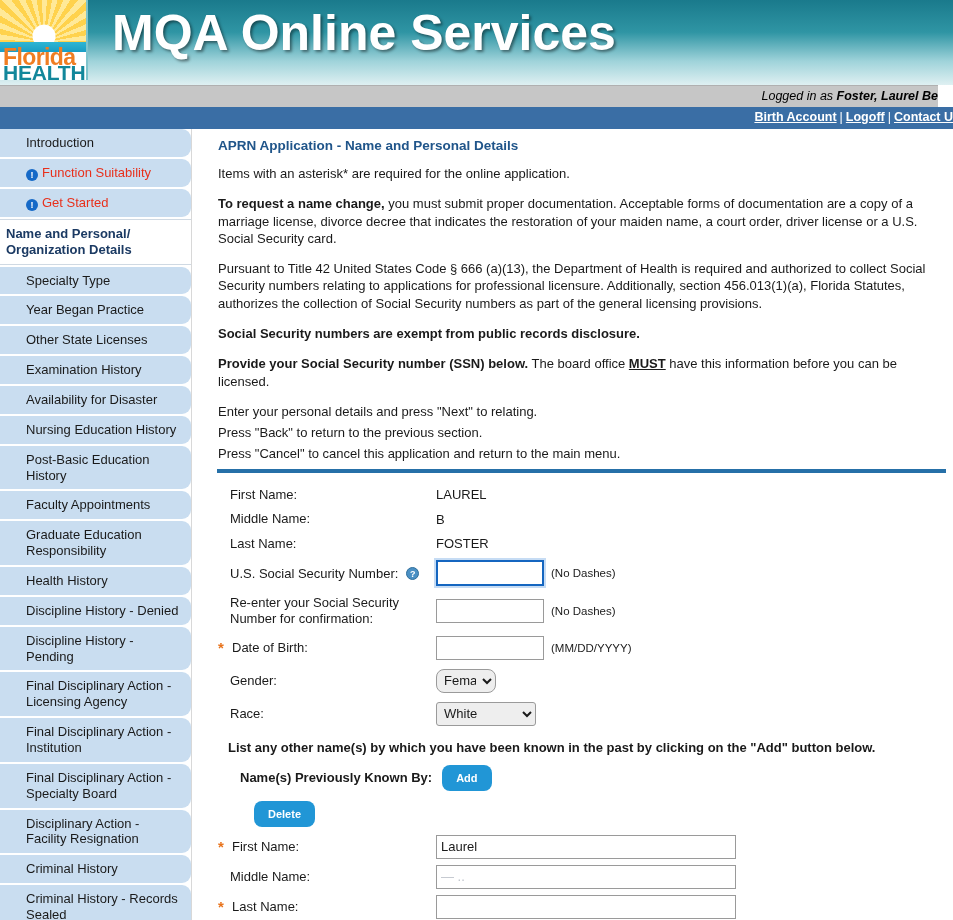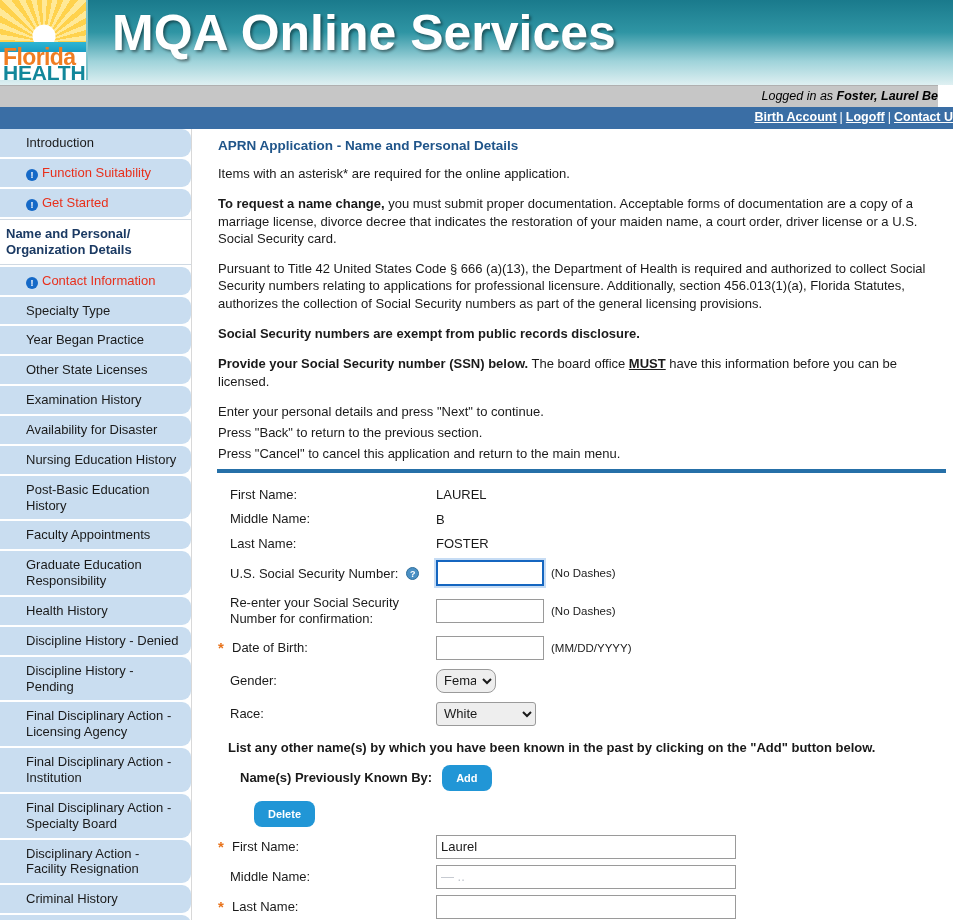--- a/index.html
+++ b/index.html
@@ -275,21 +275,20 @@
   </div>
 </div>
 
 <div id="layout">
 
   <div id="sidebar">
     <div class="nav-item"><span class="lbl">Introduction</span></div>
     <div class="nav-item red"><span class="info-icon">!</span><span class="lbl">Function Suitability</span></div>
     <div class="nav-item red"><span class="info-icon">!</span><span class="lbl">Get Started</span></div>
     <div class="nav-item active"><span class="lbl">Name and Personal/ Organization Details</span></div>
-    <div class="nav-item red"><span class="info-icon">!</span><span class="lbl">Contact Information</span></div>
     <div class="nav-item"><span class="lbl">Specialty Type</span></div>
     <div class="nav-item"><span class="lbl">Year Began Practice</span></div>
     <div class="nav-item"><span class="lbl">Other State Licenses</span></div>
     <div class="nav-item"><span class="lbl">Examination History</span></div>
     <div class="nav-item"><span class="lbl">Availability for Disaster</span></div>
     <div class="nav-item"><span class="lbl">Nursing Education History</span></div>
     <div class="nav-item"><span class="lbl">Post-Basic Education History</span></div>
     <div class="nav-item"><span class="lbl">Faculty Appointments</span></div>
     <div class="nav-item"><span class="lbl">Graduate Education Responsibility</span></div>
     <div class="nav-item"><span class="lbl">Health History</span></div>
@@ -311,21 +310,21 @@
     <div class="para">Items with an asterisk* are required for the online application.</div>
 
     <div class="para"><b>To request a name change,</b><span> you must submit proper documentation. Acceptable forms of documentation are a copy of a marriage license, divorce decree that indicates the restoration of your maiden name, a court order, driver license or a U.S. Social Security card.</span></div>
 
     <div class="para">Pursuant to Title 42 United States Code § 666 (a)(13), the Department of Health is required and authorized to collect Social Security numbers relating to applications for professional licensure. Additionally, section 456.013(1)(a), Florida Statutes, authorizes the collection of Social Security numbers as part of the general licensing provisions.</div>
 
     <div class="para"><b>Social Security numbers are exempt from public records disclosure.</b></div>
 
     <div class="para"><b>Provide your Social Security number (SSN) below.</b><span> The board office </span><u>MUST</u><span> have this information before you can be licensed.</span></div>
 
-    <div class="para tight">Enter your personal details and press "Next" to continue.</div>
+    <div class="para tight">Enter your personal details and press "Next" to relating.</div>
     <div class="para tight">Press "Back" to return to the previous section.</div>
     <div class="para tight">Press "Cancel" to cancel this application and return to the main menu.</div>
 
     <div id="divider"></div>
 
     <div>
 
       <div class="form-row">
         <div class="f-label">
             <span class="ltxt">First Name:</span>

